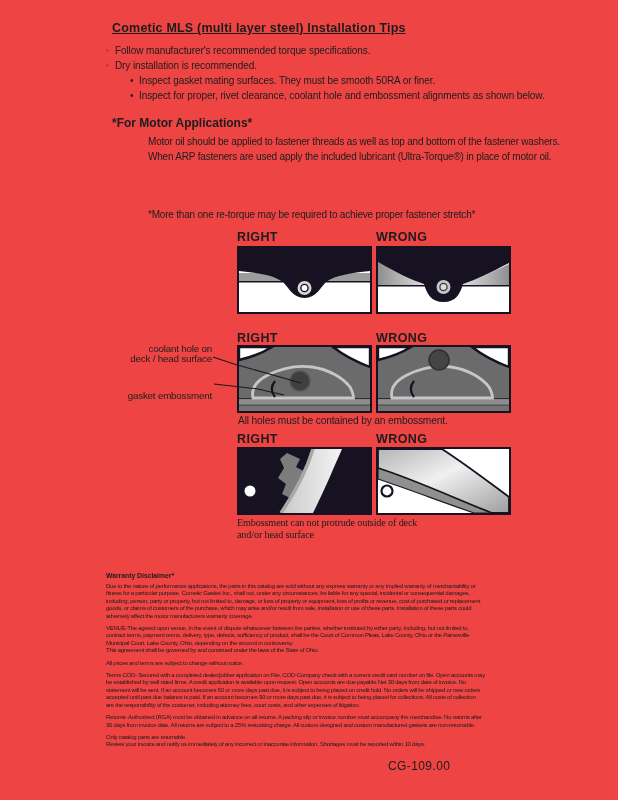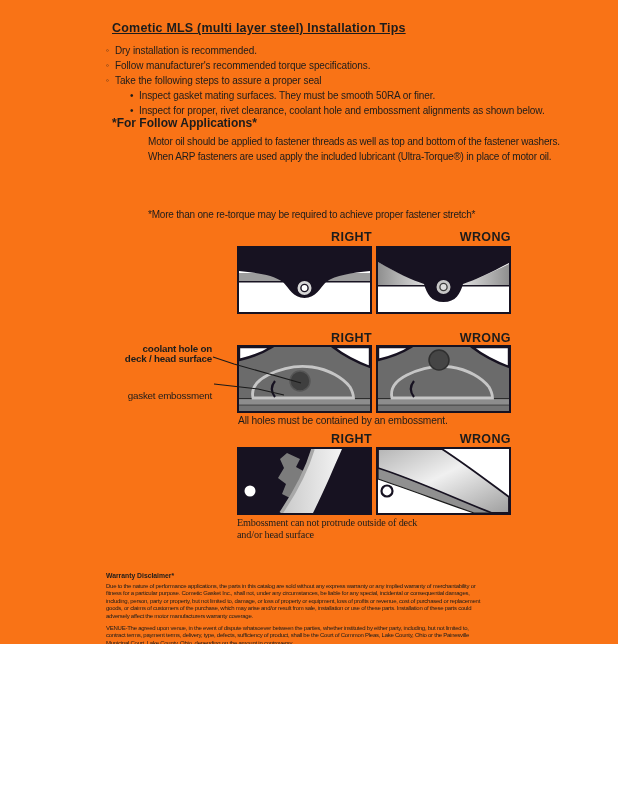--- a/index.html
+++ b/index.html
@@ -1,57 +1,56 @@
 <!DOCTYPE html>
 <html><head>
 <meta charset="utf-8">
 <style>
   html,body{margin:0;padding:0;background:#ffffff;}
-  .page{position:relative;width:618px;height:644px;background:#f97316;overflow:hidden;
+  .page{position:relative;width:618px;height:800px;background:#ef4444;overflow:hidden;
         font-family:"Liberation Sans","DejaVu Sans",sans-serif;color:#1c1c1c;}
   .title{position:absolute;left:112px;top:21px;font-size:12.5px;font-weight:bold;
          text-decoration:underline;letter-spacing:.2px;white-space:nowrap;}
   .tips{position:absolute;left:106px;top:43px;width:500px;font-size:10px;line-height:15px;letter-spacing:-0.1px;}
   .tip{white-space:nowrap;}
   .tip .b-marker{display:inline-block;width:9px;font-size:8px;vertical-align:1px;}
   .subtip{white-space:nowrap;padding-left:24px;}
   .subtip .b-marker{display:inline-block;width:9px;font-size:10px;}
   .diesel-heading{position:absolute;left:112px;top:116px;font-size:12px;font-weight:bold;white-space:nowrap;}
   .para{position:absolute;left:112px;width:500px;font-size:10px;line-height:15px;
         letter-spacing:-0.2px;white-space:pre-line;margin-left:36px;}
   .p1{top:134px;} .p2{top:169px;} .pnote{top:207px;}
-  .rw-label{position:absolute;width:135px;text-align:right;font-size:12.5px;font-weight:bold;letter-spacing:.4px;}
+  .rw-label{position:absolute;width:135px;text-align:left;font-size:12.5px;font-weight:bold;letter-spacing:.4px;}
   .panel{position:absolute;width:135px;height:68px;}
   .cap{position:absolute;left:237px;font-size:10.2px;letter-spacing:-0.15px;white-space:pre-line;line-height:12px;}
   .side-label{position:absolute;left:104px;width:108px;text-align:right;font-size:9.8px;
               line-height:10px;letter-spacing:-0.2px;white-space:pre-line;}
   .leader{position:absolute;left:108px;top:340px;pointer-events:none;z-index:5;}
   .legal{position:absolute;left:106px;top:572px;width:462px;}
   .legal h4{margin:0 0 4px 0;font-size:6.8px;font-weight:bold;}
   .legal p{margin:0 0 5px 0;font-size:6px;line-height:7.4px;letter-spacing:-0.25px;white-space:pre-line;}
   .legal p.tight{margin:0;}
   .page-number{position:absolute;left:388px;top:759px;font-size:12px;letter-spacing:.4px;}
   svg{display:block;}
 </style>
 </head>
 <body>
 
 <div class="page">
 
   <div class="title">Cometic MLS (multi layer steel) Installation Tips</div>
 
   <div class="tips">
+    <div class="tip"><span class="b-marker">◦</span><span>Follow manufacturer's recommended torque specifications.</span></div>
     <div class="tip"><span class="b-marker">◦</span><span>Dry installation is recommended.</span></div>
-    <div class="tip"><span class="b-marker">◦</span><span>Follow manufacturer's recommended torque specifications.</span></div>
-    <div class="tip"><span class="b-marker">◦</span><span>Take the following steps to assure a proper seal</span></div>
     <div class="subtip"><span class="b-marker">•</span><span>Inspect gasket mating surfaces.  They must be smooth 50RA or finer.</span></div>
     <div class="subtip"><span class="b-marker">•</span><span>Inspect for proper, rivet clearance, coolant hole and embossment alignments as shown below.</span></div>
   </div>
 
-  <div class="diesel-heading">*For Follow Applications*</div>
+  <div class="diesel-heading">*For Motor Applications*</div>
   <div class="para p1">Motor oil should be applied to fastener threads as well as top and bottom of the fastener washers.
 When ARP fasteners are used apply the included lubricant (Ultra-Torque®) in place of motor oil.</div>
   <div class="para pnote">*More than one re-torque may be required to achieve proper fastener stretch*</div>
 
   <div class="rw-label" style="left:237px;top:230px;">RIGHT</div>
   <div class="rw-label" style="left:376px;top:230px;">WRONG</div>
 
   <div class="panel" style="left:237px;top:246px;">
     <svg viewBox="0 0 135 68" width="135" height="68">
       <rect width="135" height="68" fill="#ffffff"></rect>
@@ -84,21 +83,21 @@
       <circle cx="67.5" cy="41" r="8" fill="#c7c7c7" stroke="#171221" stroke-width="2"></circle>
       <circle cx="67.5" cy="41" r="3.6" fill="#dedede" stroke="#3a3a3a" stroke-width="1.3"></circle>
       <rect x="1" y="1" width="133" height="66" fill="none" stroke="#171221" stroke-width="2"></rect>
     </svg>
   </div>
 
 
   <div class="rw-label" style="left:237px;top:331px;">RIGHT</div>
   <div class="rw-label" style="left:376px;top:331px;">WRONG</div>
 
-  <div class="side-label" style="top:344px;font-weight:bold;">coolant hole on
+  <div class="side-label" style="top:344px;">coolant hole on
 deck / head surface</div>
   <div class="side-label" style="top:361px;margin-top:30px;">gasket embossment</div>
 
   <div class="panel" style="left:237px;top:345px;">
     <svg viewBox="0 0 135 68" width="135" height="68">
       <rect width="135" height="68" fill="#6b6b6b"></rect>
       <rect x="2" y="53" width="131" height="1.2" fill="#2d2d2d"></rect>
       <rect x="2" y="54.2" width="131" height="5.5" fill="#8d8d8d"></rect>
       <rect x="2" y="59.7" width="131" height="1" fill="#3c3c3c"></rect>
       <rect x="2" y="60.7" width="131" height="5.3" fill="#747474"></rect>

